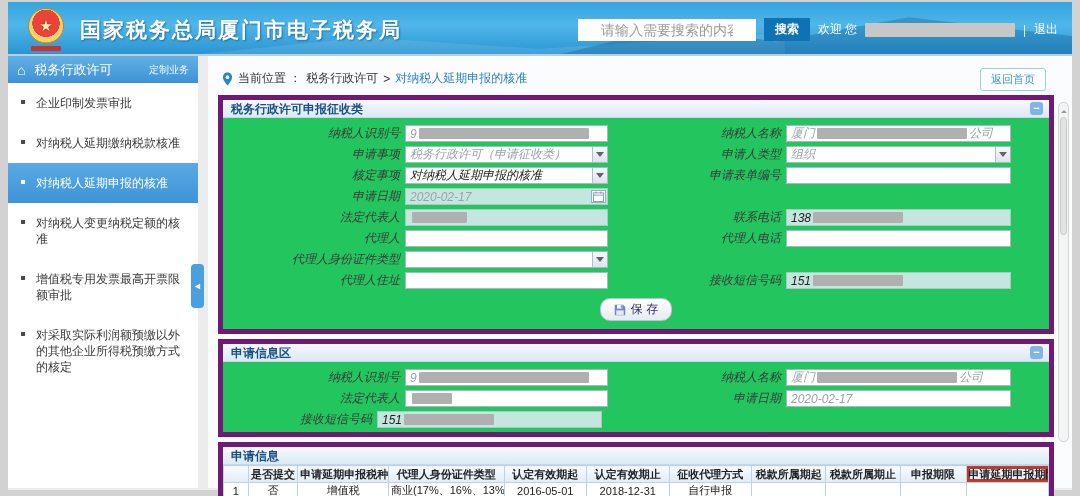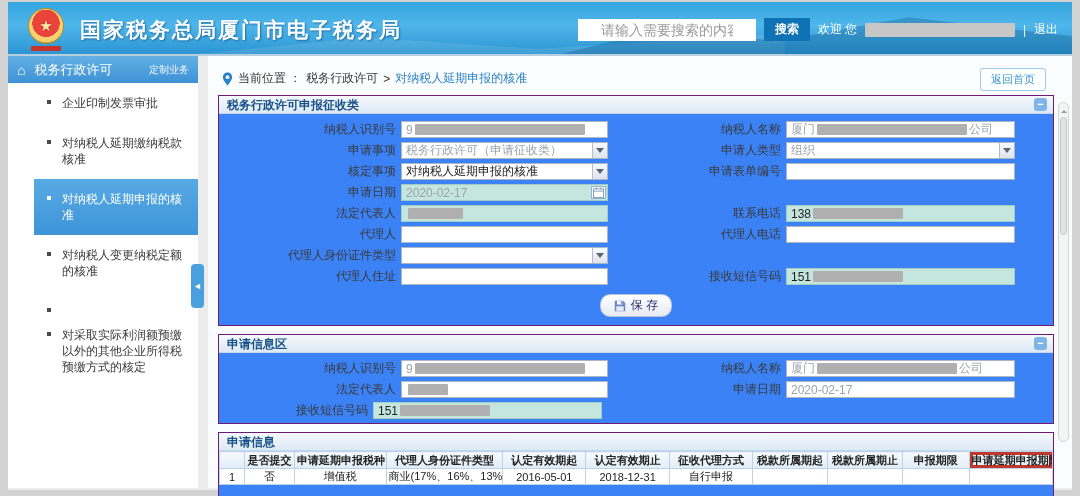--- a/index.html
+++ b/index.html
@@ -24,42 +24,42 @@
   .hdr-div { color:#e8f4fb; }
   .logout { color:#fff; font-size:12px; cursor:pointer; text-decoration:none;text-align:right; }
 
   
   .content { position:relative; display:flex; height:432px; background:#ececec; }
   .sidebar { width:190px; background:#fff; position:relative; flex-shrink:0; }
   .sb-head { height:27px; background:linear-gradient(180deg,#63b0e4,#3d92d5); color:#fff; display:flex; align-items:center; padding:0 9px; }
   .home-ic { font-size:14px; line-height:1; cursor:pointer; }
   .sb-title { flex:1; margin-left:9px; font-size:13px; }
   .sb-custom { font-size:10px; color:#f0f8ff; cursor:pointer; text-decoration:none; }
-  .sb-item { position:relative; padding:12px 8px 12px 28px; font-size:12px; color:#3a3a3a; cursor:pointer; line-height:16px;margin-left:26px; }
+  .sb-item { position:relative; padding:12px 8px 12px 28px; font-size:12px; color:#3a3a3a; cursor:pointer; line-height:16px; }
   .sb-item .bullet { position:absolute; left:13px; top:17px; width:4px; height:4px; background:#4a4a4a; }
   .sb-item.active { background:linear-gradient(180deg,#58aae3,#3e94d8); color:#fff; }
   .sb-item.active .bullet { background:#fff; }
   .sb-collapse { position:absolute; right:-6px; top:208px; width:13px; height:44px; background:#4aa0de; border-radius:4px; color:#fff; display:flex; align-items:center; justify-content:center; font-size:9px; cursor:pointer; z-index:5; }
 
   .main { flex:1; margin-left:10px; background:#fbfcfd; position:relative; padding:0 16px 0 10px; }
 
   
   .crumb { display:flex; align-items:center; gap:5px; margin:14px 0 8px 4px; font-size:12px; color:#333; }
   .crumb svg { flex-shrink:0; }
   .crumb-link { color:#2a82c8; text-decoration:none; cursor:pointer; }
   .back-home { position:absolute; right:26px; top:12px; border:1px solid #9fcdec; background:#fdfeff; color:#3a93cf; font-size:11px; padding:3px 10px; border-radius:3px; cursor:pointer; font-family:inherit; }
 
   
-  .sec { border:1px solid #701a75; background:#3b82f6; margin:8px 2px 5px 0; }
+  .sec { border:5px solid #701a75; background:#22c55e; margin:2px 2px 5px 0; }
   .sec-head { position:relative; background:linear-gradient(180deg,#f5f9fc,#dcе9f5); background:linear-gradient(180deg,#f5f9fc,#dce9f5); border-bottom:1px solid #c6d7e9; color:#174f87; font-weight:bold; font-size:12px; padding:2px 8px; height:18px; line-height:14px; }
   .col-btn { position:absolute; right:6px; top:2px; width:13px; height:13px; background:#7fb5e5; border-radius:3px; color:#fff; font-size:11px; line-height:12px; text-align:center; cursor:pointer; }
 
   
   .form { padding:5px 4px 2px 4px; }
-  .form-row { display:flex; }
+  .form-row { display:flex;font-style:italic; }
   .cell { width:50%; display:flex; align-items:center; margin:2px 0; min-height:17px; }
   .cell.right { padding-right:34px; }
   .lbl { width:178px; flex-shrink:0; text-align:right; font-size:12px; color:#3a3a3a; padding-right:5px; white-space:nowrap; }
   .cell.right .lbl { width:150px; }
   .fld { flex:1; height:17px; border:1px solid #abb5c4; background:#fff; position:relative; display:flex; align-items:center; padding:0 4px; font-size:12px; overflow:hidden; }
   .cell.left .fld { margin-right:28px; }
   .fld.green { background:#c5e6de; border-color:#a3ccc2; }
   .val { color:#222; white-space:nowrap; }
   .val.muted { color:#98a2ac; }
   .redact { display:inline-block; height:11px; background:#b0b0b0; margin:0 2px; border-radius:1px; flex-shrink:1; }
@@ -113,21 +113,21 @@
       <div class="sb-head">
         <span class="home-ic">⌂</span>
         <span class="sb-title">税务行政许可</span>
         <a class="sb-custom">定制业务</a>
       </div>
       <div id="sb-items">
           <div class="sb-item"><span class="bullet"></span><span class="sb-label">企业印制发票审批</span></div>
           <div class="sb-item"><span class="bullet"></span><span class="sb-label">对纳税人延期缴纳税款核准</span></div>
           <div class="sb-item active"><span class="bullet"></span><span class="sb-label">对纳税人延期申报的核准</span></div>
           <div class="sb-item"><span class="bullet"></span><span class="sb-label">对纳税人变更纳税定额的核准</span></div>
-          <div class="sb-item"><span class="bullet"></span></div>
+          <div class="sb-item"><span class="bullet"></span><span class="sb-label">增值税专用发票最高开票限额审批</span></div>
           <div class="sb-item"><span class="bullet"></span><span class="sb-label">对采取实际利润额预缴以外的其他企业所得税预缴方式的核定</span></div>
         </div>
       <div class="sb-collapse">
         <span>◄</span>
       </div>
     </div>
 
     <div class="main">
       <div class="crumb">
         <svg width="11" height="14" viewBox="0 0 24 30">

